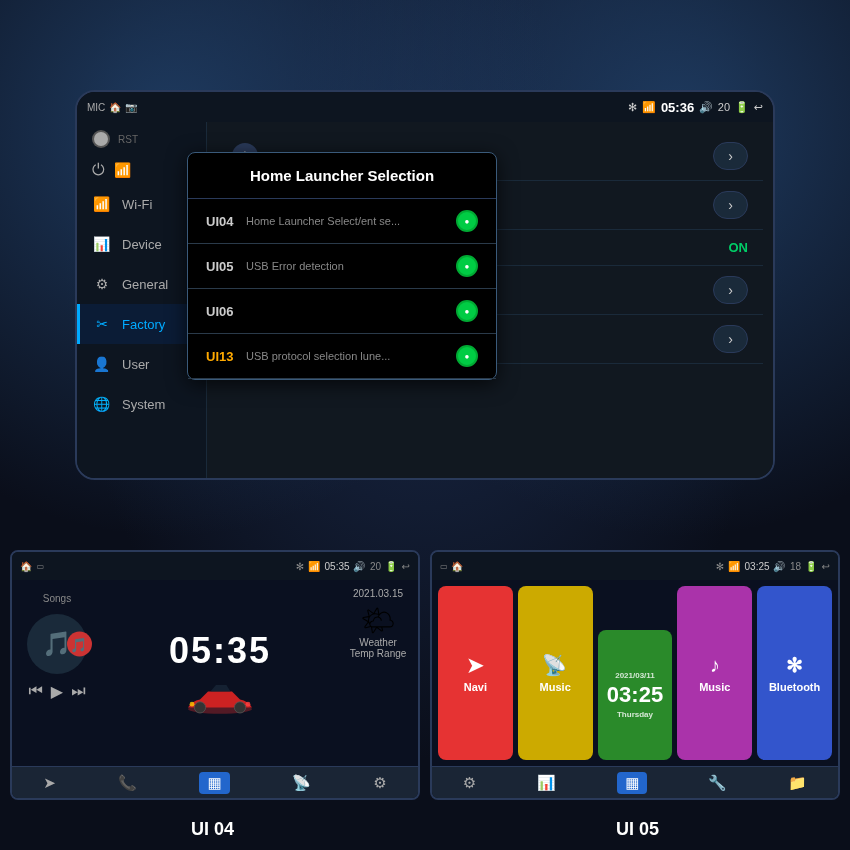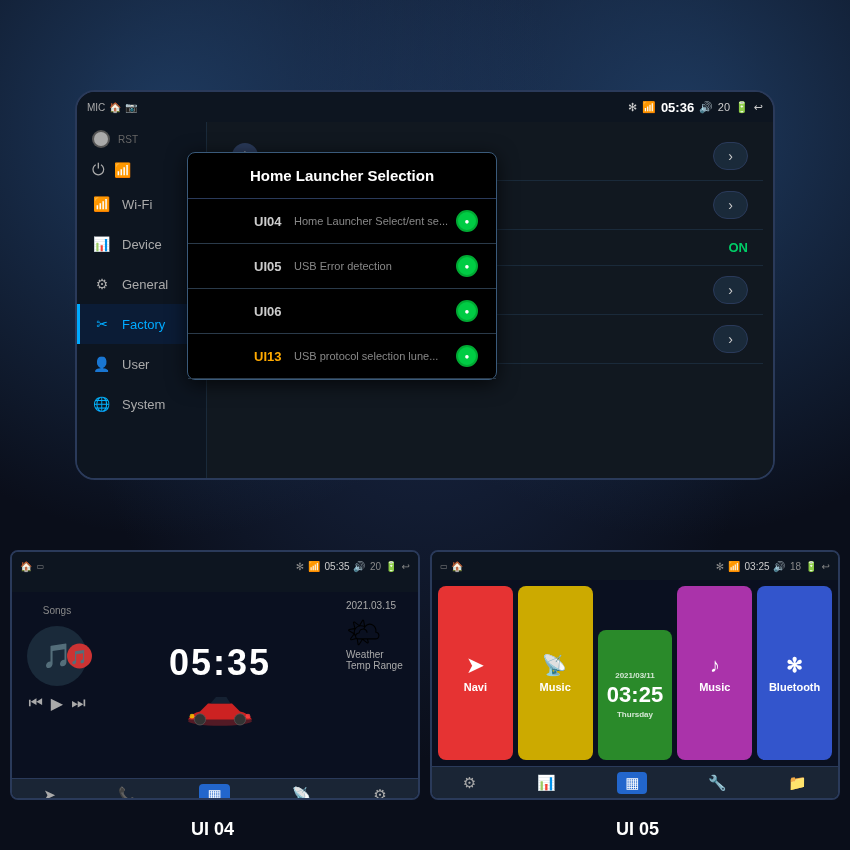--- a/index.html
+++ b/index.html
@@ -172,21 +172,21 @@
       justify-content: space-between;
       padding: 11px 18px;
       border-bottom: 1px solid #2a3a4a;
       color: #ccc;
       font-size: 13px;
     }
     .popup-row.active-row {
       color: #ffaa00;
       align-items: center;
     }
-    .popup-row-label { font-weight: bold; min-width: 40px; margin-left: 48px; }
+    .popup-row-label { font-weight: bold; min-width: 40px; }
     .popup-row-desc { font-size: 11px; color: #888; flex: 1; }
     .toggle-green {
       width: 22px;
       height: 22px;
       background: #00cc44;
       border-radius: 50%;
       border: 2px solid #00aa33;
       display: flex;
       align-items: center;
       justify-content: center;
@@ -229,21 +229,20 @@
       padding: 0 8px;
       font-size: 10px;
       color: #888;
     }
     .ui04-body {
       background: #0a1020;
       height: calc(100% - 60px);
       display: flex;
       position: relative;
       overflow: hidden;
-      margin-top: 12px;
     }
     .ui04-left-panel {
       width: 90px;
       padding: 8px;
       display: flex;
       flex-direction: column;
       align-items: center;
     }
     .music-icon-area {
       width: 60px;
@@ -280,21 +279,21 @@
     .car-silhouette {
       width: 80px;
       height: 40px;
       margin-top: 5px;
     }
     .ui04-right-panel {
       width: 80px;
       padding: 8px;
       display: flex;
       flex-direction: column;
-      align-items: flex-start;
+      align-items: center;
     }
     .date-text { font-size: 10px; color: #aaa; text-align: center; }
     .weather-icon { font-size: 28px; margin-top: 5px; }
     .weather-desc { font-size: 10px; color: #aaa; text-align: center; }
 
     .ui04-nav {
       height: 32px;
       background: #1a2535;
       display: flex;
       align-items: center;

